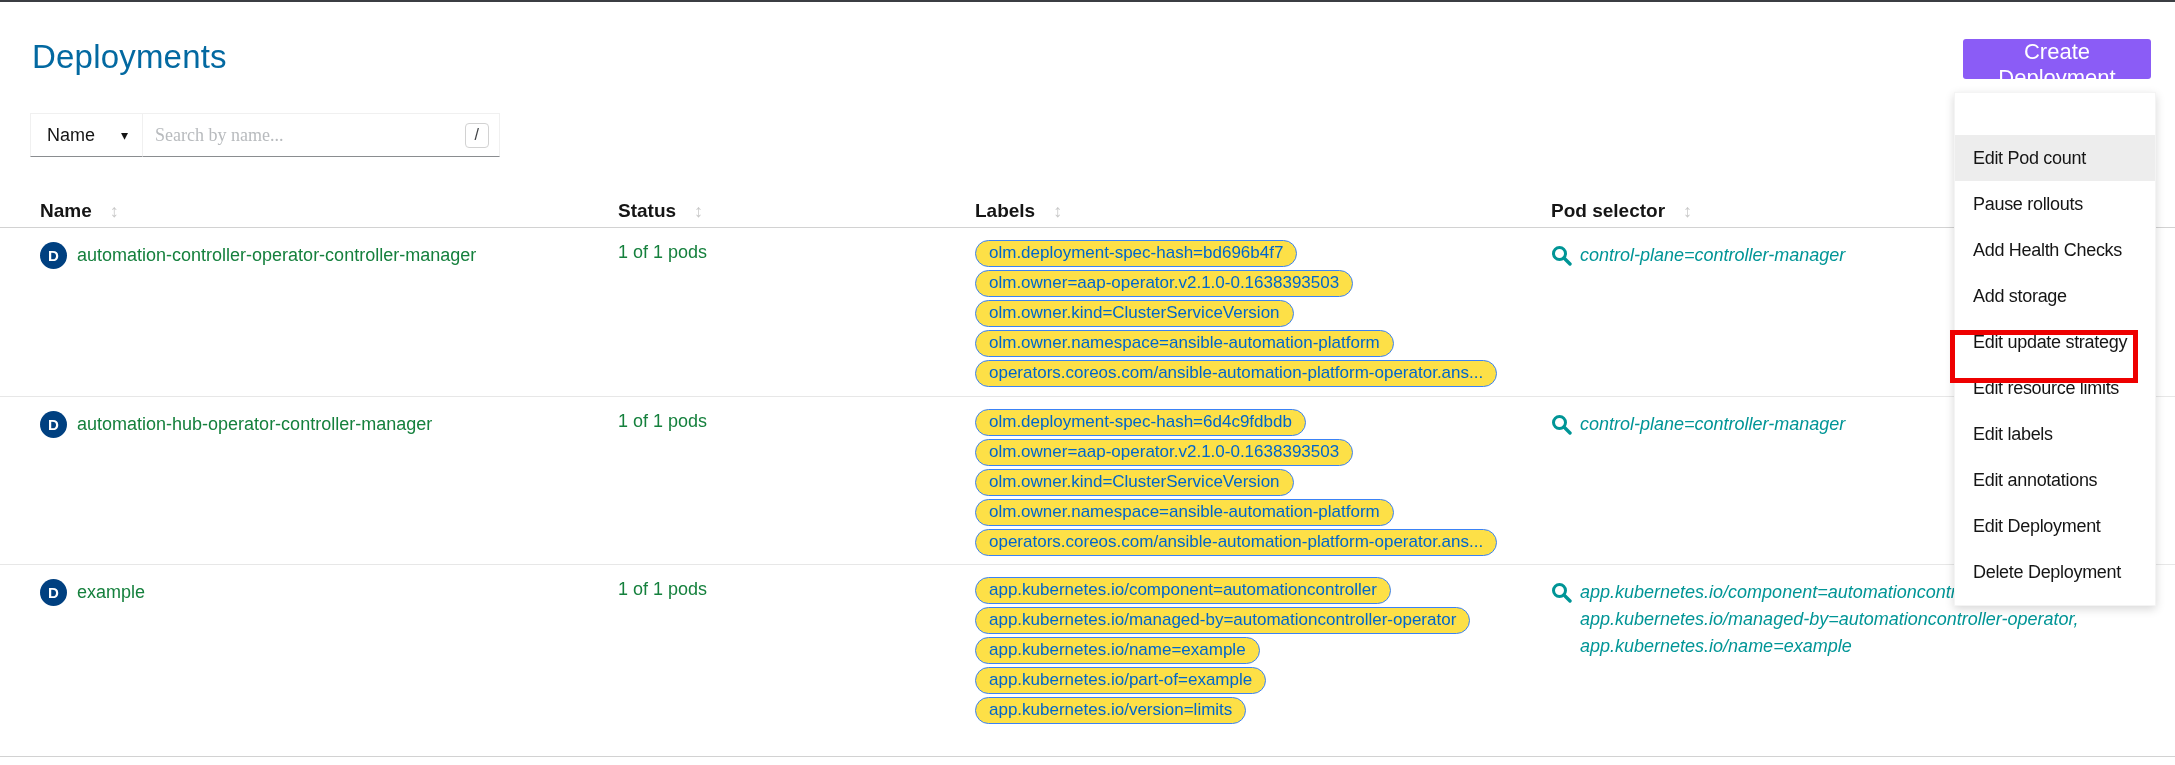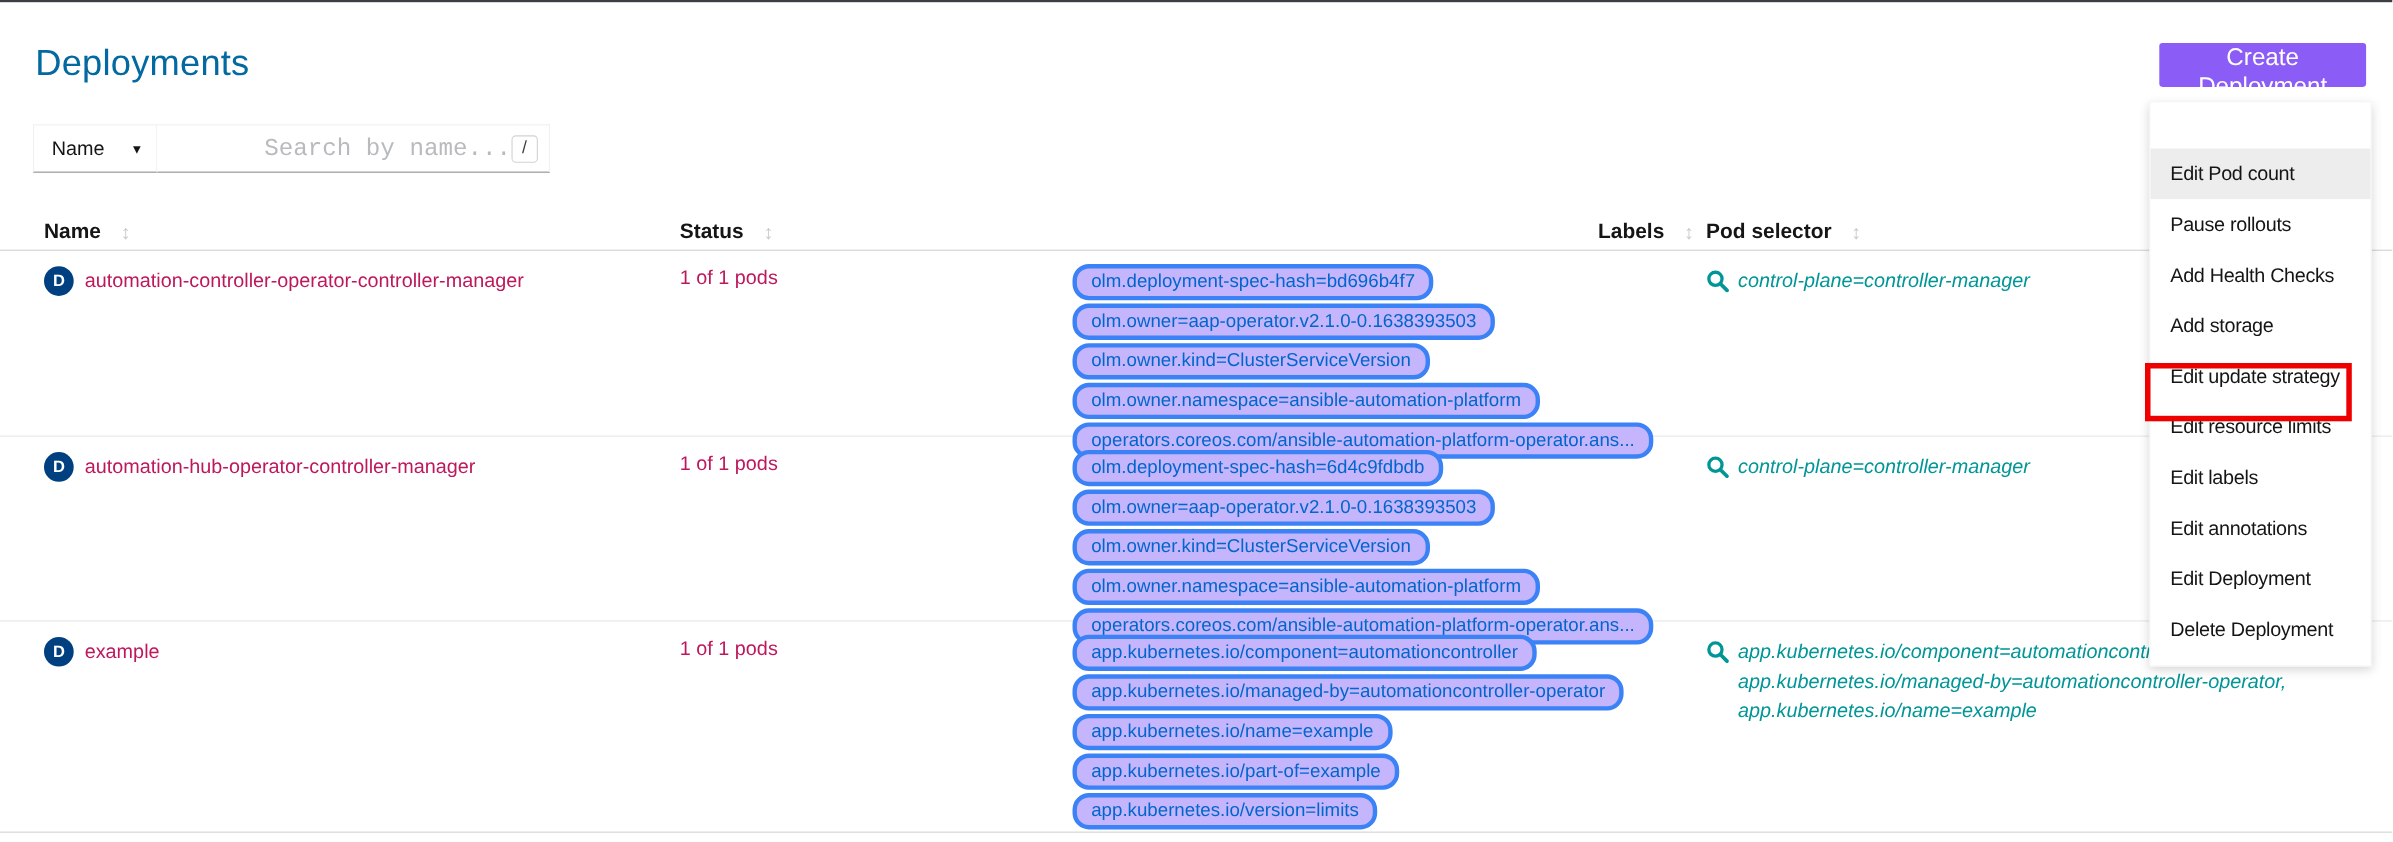--- a/index.html
+++ b/index.html
@@ -16,44 +16,44 @@
     background: #8b5cf6; color: #fff; border: none; border-radius: 3px; font-size: 22px;
     font-family: inherit; cursor: pointer; }
 
   
   .filterbar { position: absolute; top: 113px; left: 30px; display: flex; align-items: stretch; }
   .filter-dropdown { display: flex; align-items: center; gap: 26px; height: 44px; padding: 0 14px 0 16px;
     background: #fff; border: 1px solid #f0f0f0; border-bottom: 1px solid #8a8d90; font-size: 18px; cursor: pointer; }
   .filter-dropdown .caret { font-size: 14px; color: #151515; }
   .searchbox { display: flex; align-items: center; width: 357px; height: 44px; padding: 0 10px 0 12px;
     background: #fff; border: 1px solid #f0f0f0; border-bottom: 1px solid #8a8d90; border-left: none; }
-  .searchbox input { flex: 1; border: none; outline: none; font-size: 22px; font-family: Liberation Mono, monospace; color: #151515; min-width: 0; text-align: right; }
+  .searchbox input { flex: 1; border: none; outline: none; font-size: 18px; font-family: Liberation Serif, serif; color: #151515; min-width: 0; }
   .searchbox input::placeholder { color: #b8bbbe; }
   .kbd { border: 1px solid #d2d2d2; border-radius: 4px; padding: 2px 9px 3px; font-size: 16px; color: #3c3f42; background: #fff; }
 
   
   .thead { position: absolute; top: 195px; left: 0; right: 0; height: 33px; display: flex; align-items: center;
     padding-left: 40px; border-bottom: 1px solid #d2d2d2; font-size: 19px; font-weight: 700; }
-  .col-name { width: 578px; } .col-status { width: 357px; } .col-labels { width: 565px; justify-content: flex-end; }
+  .col-name { width: 578px; } .col-status { width: 357px; } .col-labels { width: 565px; }
   .col-selector { width: 560px; margin-left: 11px; } .col-kebab { flex: 1; }
   .th { display: flex; align-items: center; gap: 18px; cursor: pointer; }
   .sort-icon { color: #c9c9c9; font-size: 18px; font-weight: 400; }
 
   .tbody { position: absolute; top: 228px; left: 0; right: 0; }
   .trow { display: flex; padding-left: 40px; border-bottom: 1px solid #e7e7e7; }
   .trow.r1 { height: 169px; } .trow.r2 { height: 168px; } .trow.r3 { height: 192px; border-bottom-color: #d2d2d2; }
   .cell { padding-top: 14px; padding-right: 12px; font-size: 18px; }
 
   .name-line { display: flex; align-items: center; gap: 10px; }
   .res-badge { width: 27px; height: 27px; border-radius: 50%; background: #004080; color: #fff;
     font-size: 15px; font-weight: 700; display: flex; align-items: center; justify-content: center; flex: none; }
-  a.link, .link { color: #be185d; text-decoration: none; cursor: pointer; }
+  a.link, .link { color: #15803d; text-decoration: none; cursor: pointer; }
 
   .labels-cell { padding-top: 12px; }
-  .pill { display: table; background: #c4b5fd; border: 4px solid #3b82f6; border-radius: 15px;
+  .pill { display: table; background: #fde047; border: 1px solid #3b82f6; border-radius: 15px;
     padding: 2px 13px 3px; margin-bottom: 3px; font-size: 17px; color: #0066cc; cursor: pointer; white-space: nowrap; }
 
   .selector-line { display: flex; align-items: flex-start; gap: 8px; color: #009596; cursor: pointer; }
   .selector-text { white-space: pre-line; line-height: 27px; font-style: italic; }
   .search-icon { flex: none; margin-top: 3px; }
 
   .kebab-cell { padding-top: 8px; padding-left: 22px; }
   .kebab { font-size: 27px; color: #151515; cursor: pointer; line-height: 30px; }
 
   

